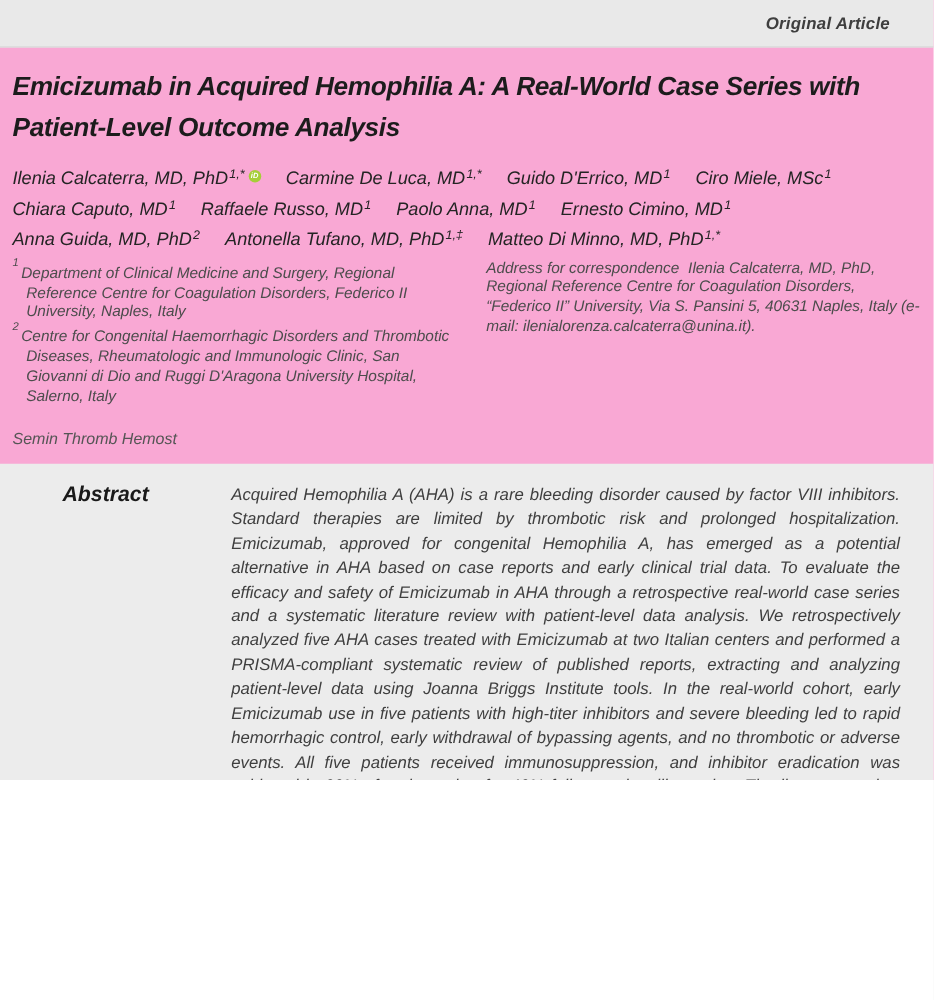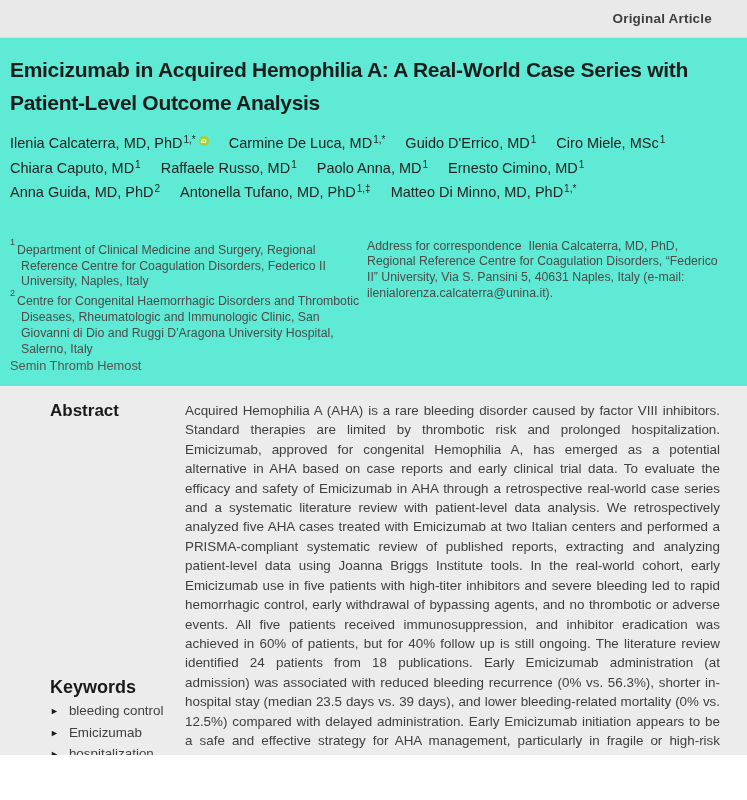--- a/index.html
+++ b/index.html
@@ -1,23 +1,24 @@
 <!DOCTYPE html>
 <html><head>
 <meta charset="utf-8">
 <style>
   * { margin: 0; padding: 0; box-sizing: border-box; }
   html, body { background: #ffffff; }
   body { font-family: "Liberation Sans", sans-serif; }
   .page {
     position: relative;
     width: 747px;
-    height: 755px;
-    background: #5eead4;
+    height: 624px;
+    background: #f9a8d4;
     overflow: hidden;
+    font-style: italic;
   }
   
   .topbar {
     height: 38px;
     background: #e9e9e9;
     border-bottom: 1px solid #d9d9d9;
     display: flex;
     align-items: center;
     justify-content: flex-end;
     padding-right: 35px;
@@ -65,38 +66,39 @@
     color: #ffffff;
     font-size: 6px;
     font-weight: 700;
     line-height: 10px;
     text-align: center;
     position: relative;
     top: -5px;
     margin-left: 3px;
   }
   .meta-row {
-    margin-top: 33px;
-    display: flex;
-    column-gap: 5px;
+    margin-top: 1px;
+    display: flex;
+    column-gap: 27px;
     font-size: 12.3px;
     line-height: 15.9px;
     color: #4c4c4c;
   }
   .affiliations { flex: 0 0 352px; }
   .aff { padding-left: 11px; text-indent: -11px; }
   .aff sup {
     font-size: 9px;
     position: relative;
     top: -4px;
     margin-right: 2px;
   }
   .correspondence { flex: 1; max-width: 360px; }
   .corr-label { margin-right: 7px; }
   .journal {
+    margin-top: 17px;
     font-size: 12.8px;
     color: #555555;
   }
   
   .abstract-block {
     margin-top: 13px;
     background: #ececec;
     display: flex;
     padding: 15px 27px 24px 50px;
   }

